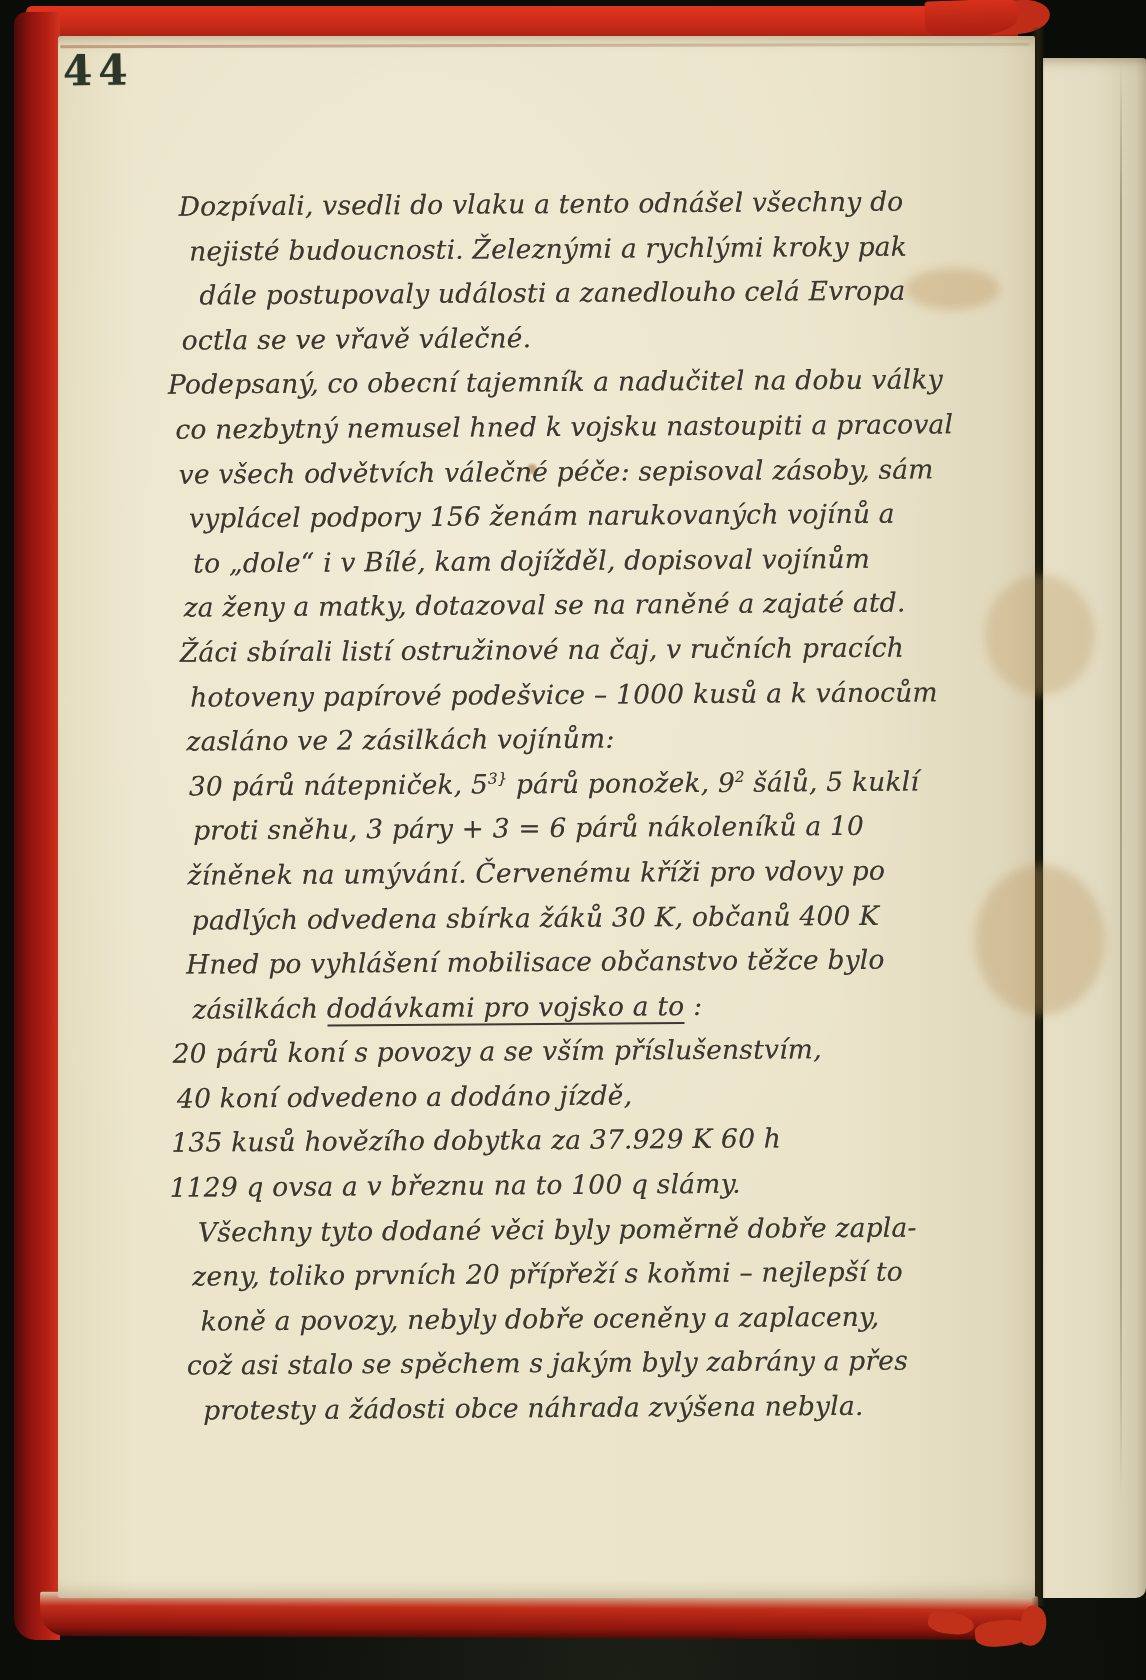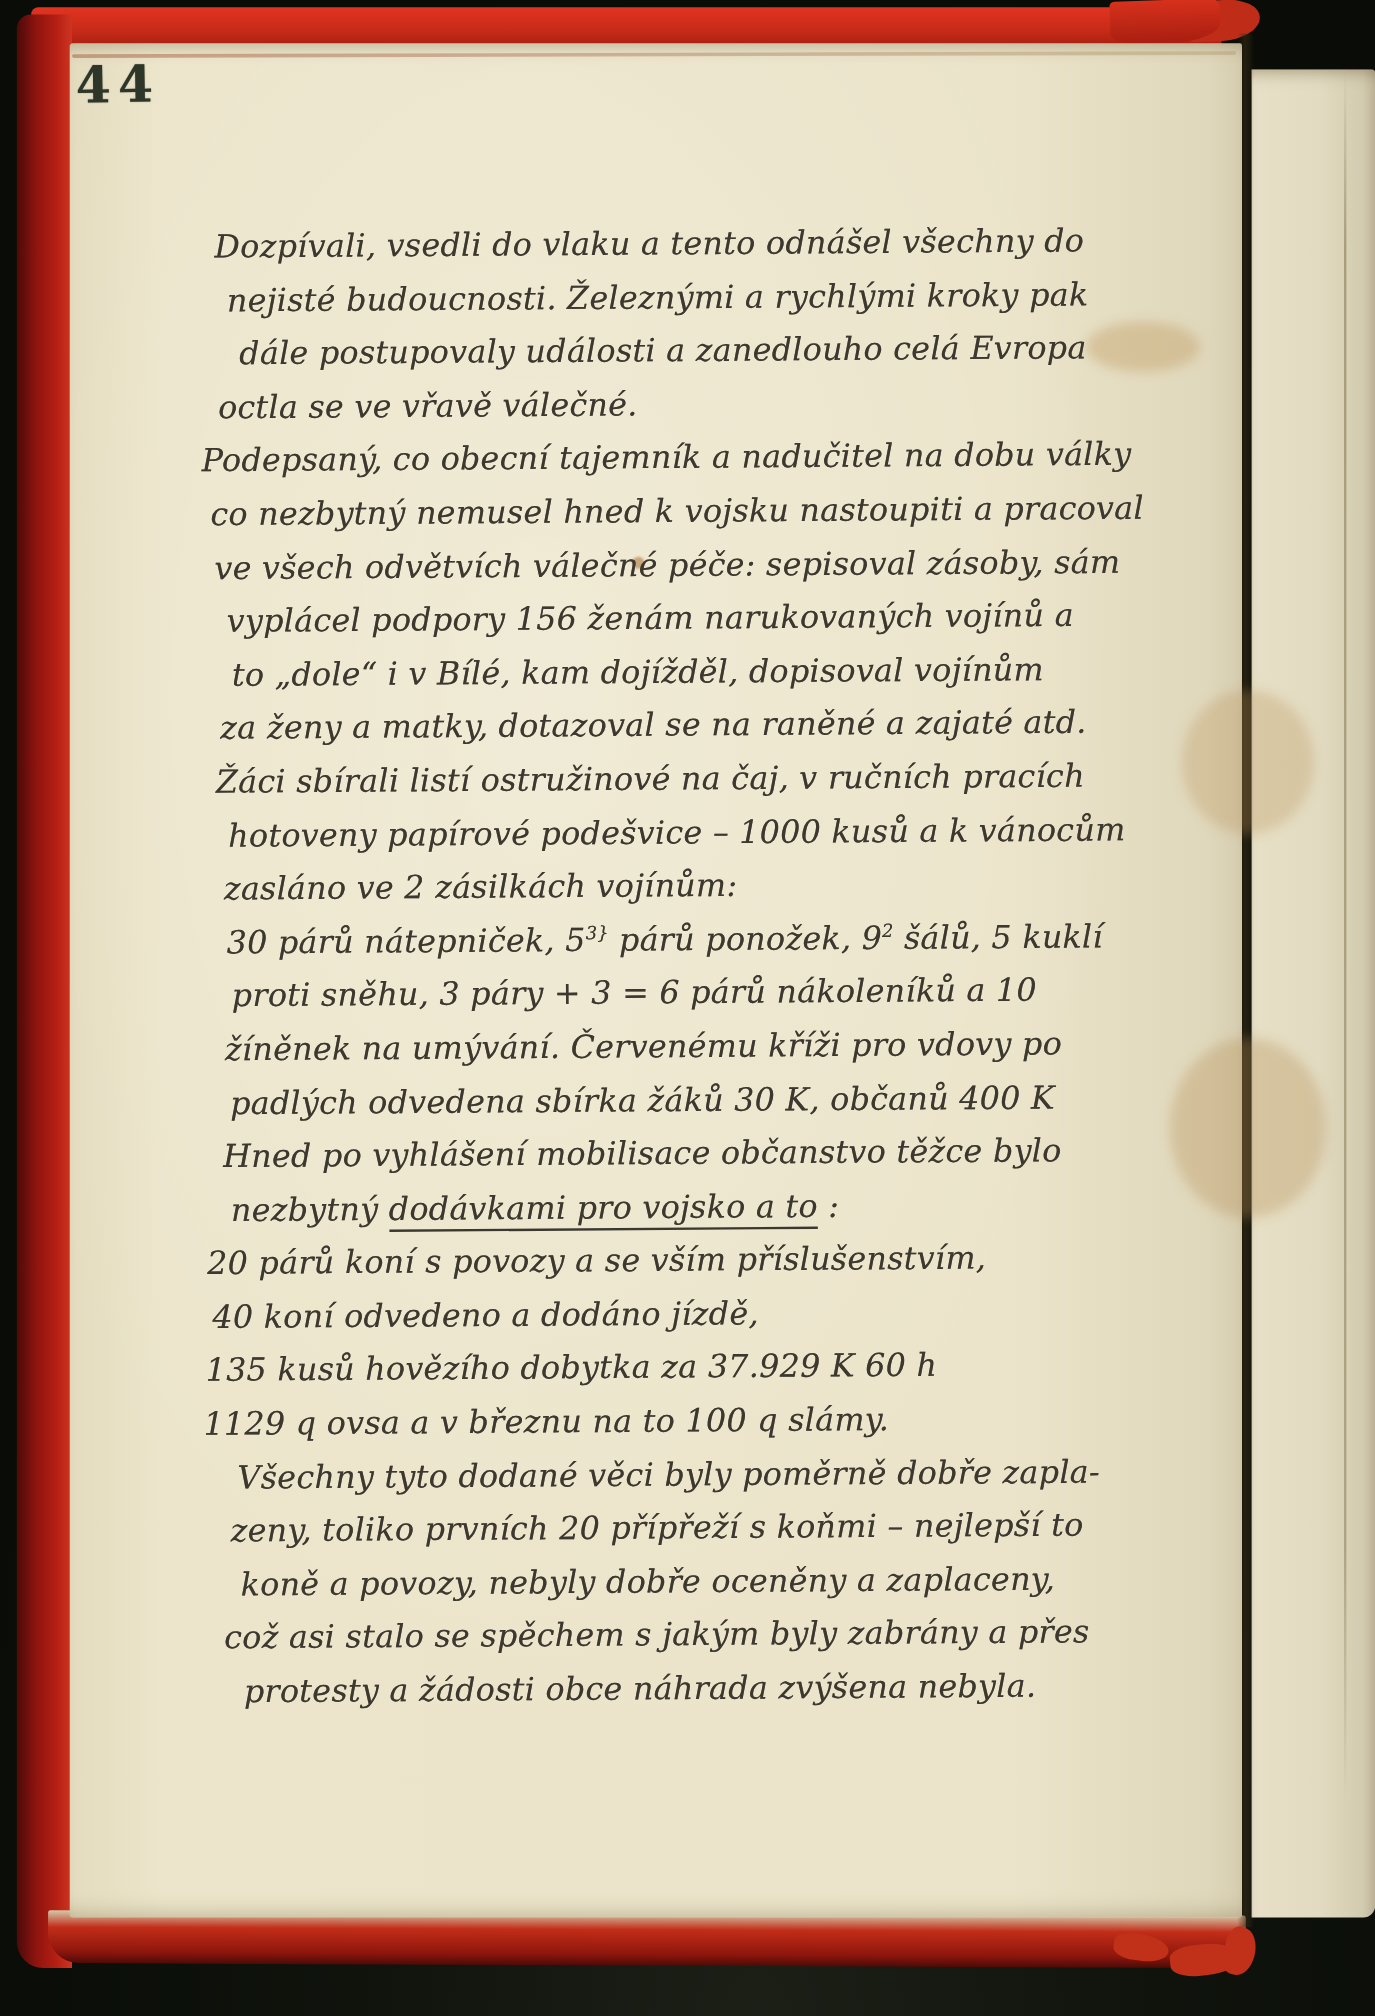--- a/index.html
+++ b/index.html
@@ -140,21 +140,21 @@
   <div class="ms-line" style="margin-left:12px">to „dole“ i v Bílé, kam dojížděl, dopisoval vojínům</div>
   <div class="ms-line" style="margin-left:2px">za ženy a matky, dotazoval se na raněné a zajaté atd.</div>
   <div class="ms-line" style="margin-left:-2px">Žáci sbírali listí ostružinové na čaj, v ručních pracích</div>
   <div class="ms-line" style="margin-left:8px">hotoveny papírové podešvice – 1000 kusů a k vánocům</div>
   <div class="ms-line" style="margin-left:4px">zasláno ve 2 zásilkách vojínům:</div>
   <div class="ms-line" style="margin-left:6px"><span>30 párů nátepniček, 5</span><sup>3}</sup><span> párů ponožek, 9</span><sup>2</sup><span> šálů, 5 kuklí</span></div>
   <div class="ms-line" style="margin-left:10px">proti sněhu, 3 páry + 3 = 6 párů nákoleníků a 10</div>
   <div class="ms-line" style="margin-left:4px">žíněnek na umývání. Červenému kříži pro vdovy po</div>
   <div class="ms-line" style="margin-left:8px">padlých odvedena sbírka žáků 30 K, občanů 400 K</div>
   <div class="ms-line" style="margin-left:2px">Hned po vyhlášení mobilisace občanstvo těžce bylo</div>
-  <div class="ms-line" style="margin-left:8px"><span>nezbytný </span><span class="uline">dodávkami pro vojsko a to</span><span> :</span></div>
+  <div class="ms-line" style="margin-left:8px"><span>zásilkách </span><span class="uline">dodávkami pro vojsko a to</span><span> :</span></div>
   <div class="ms-line" style="margin-left:-12px">20 párů koní s povozy a se vším příslušenstvím,</div>
   <div class="ms-line" style="margin-left:-8px">40 koní odvedeno a dodáno jízdě,</div>
   <div class="ms-line" style="margin-left:-14px">135 kusů hovězího dobytka za 37.929 K 60 h</div>
   <div class="ms-line" style="margin-left:-16px">1129 q ovsa a v březnu na to 100 q slámy.</div>
   <div class="ms-line" style="margin-left:12px">Všechny tyto dodané věci byly poměrně dobře zapla-</div>
   <div class="ms-line" style="margin-left:6px">zeny, toliko prvních 20 přípřeží s koňmi – nejlepší to</div>
   <div class="ms-line" style="margin-left:14px">koně a povozy, nebyly dobře oceněny a zaplaceny,</div>
   <div class="ms-line" style="margin-left:0px">což asi stalo se spěchem s jakým byly zabrány a přes</div>
   <div class="ms-line" style="margin-left:16px">protesty a žádosti obce náhrada zvýšena nebyla.</div>
 </div>

